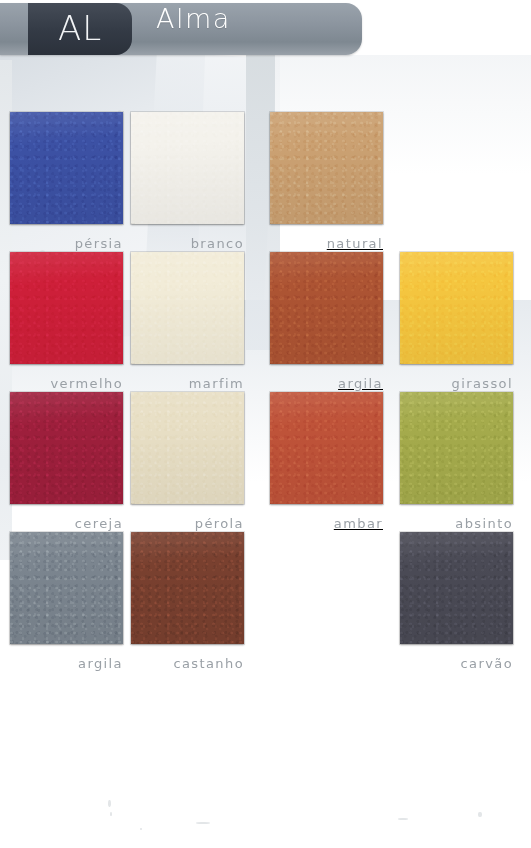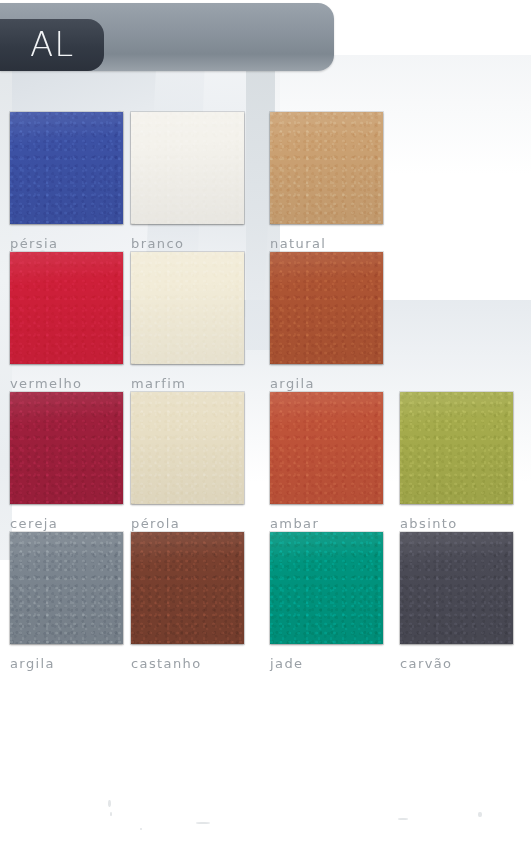--- a/index.html
+++ b/index.html
@@ -75,27 +75,28 @@
     background: #c9d0d6;
     opacity: .35;
   }
 
   
   .header {
     position: absolute;
     left: 0;
     top: 3px;
     width: 334px;
-    height: 68px;
+    height: 52px;
     border-radius: 0 16px 16px 0;
     background: linear-gradient(180deg, #9aa3ac 0%, #8c959f 40%, #7e8891 75%, #99a1a9 100%);
     box-shadow: 0 1px 2px rgba(0,0,0,.18);
     display: flex;
-    align-items: flex-end;
+    align-items: flex-start;
     overflow: hidden;
+    padding-left: 28px;
   }
   .badge {
     width: 104px;
     height: 52px;
     border-radius: 0 16px 16px 0;
     background: linear-gradient(180deg, #454c57 0%, #333a45 55%, #2b313b 100%);
     display: flex;
     align-items: center;
     justify-content: center;
     flex: 0 0 auto;
@@ -130,21 +131,21 @@
     position: relative;
     height: 140px;
   }
   .cell {
     position: absolute;
     top: 0;
     width: 113px;
   }
   .cell.c0 { left: 10px; }
   .cell.c1 { left: 131px; }
-  .cell.c2 { left: 270px; }
+  .cell.c2 { left: 270px; text-decoration: underline; }
   .cell.c3 { left: 400px; }
 
   .swatch {
     position: relative;
     width: 113px;
     height: 112px;
     box-shadow: 0 1px 2px rgba(0,0,0,.35), 0 0 0 1px rgba(0,0,0,.10);
     overflow: hidden;
   }
   
@@ -176,21 +177,21 @@
   }
   .swatch-glint {
     position: absolute;
     inset: 0;
     background: linear-gradient(175deg, rgba(255,255,255,.10) 0%, rgba(255,255,255,0) 28%, rgba(0,0,0,.05) 100%);
     z-index: 3;
   }
 
   .label {
     margin-top: 12px;
-    text-align: left;
+    text-align: right;
     font-size: 13px;
     color: #9aa0a6;
     letter-spacing: 1.4px;
     font-family: "DejaVu Sans", sans-serif;
     font-weight: 400;
     white-space: nowrap;
   }
 
   
   .speck {
@@ -213,20 +214,21 @@
     <div class="bg-blob-e"></div>
     <div class="bg-edge-left"></div>
     <div class="bg-spot" style="left:40px;top:250px;width:5px;height:4px;"></div>
     <div class="bg-spot" style="left:118px;top:110px;width:3px;height:3px;"></div>
   </div>
 
   <div class="header">
     <div class="badge">
       <span class="badge-text">AL</span>
     </div>
+    <span class="header-title">Alma</span>
   </div>
 
   <div class="grid" id="swatch-grid">
       <div class="row">
         <div class="cell c0">
           <div class="swatch" style="background-color: rgb(60, 81, 164);">
             <div class="swatch-glint"></div>
           </div>
           <div class="label">pérsia</div>
         </div>
@@ -255,20 +257,26 @@
             <div class="swatch-glint"></div>
           </div>
           <div class="label">marfim</div>
         </div>
         <div class="cell c2">
           <div class="swatch" style="background-color: rgb(173, 84, 51);">
             <div class="swatch-glint"></div>
           </div>
           <div class="label">argila</div>
         </div>
+        <div class="cell c3">
+          <div class="swatch" style="background-color: rgb(245, 198, 63);">
+            <div class="swatch-glint"></div>
+          </div>
+          <div class="label">girassol</div>
+        </div>
       </div>
       <div class="row">
         <div class="cell c0">
           <div class="swatch" style="background-color: rgb(158, 31, 60);">
             <div class="swatch-glint"></div>
           </div>
           <div class="label">cereja</div>
         </div>
         <div class="cell c1">
           <div class="swatch" style="background-color: rgb(232, 223, 197);">
@@ -294,26 +302,20 @@
           <div class="swatch" style="background-color: rgb(123, 133, 143);">
             <div class="swatch-glint"></div>
           </div>
           <div class="label">argila</div>
         </div>
         <div class="cell c1">
           <div class="swatch" style="background-color: rgb(121, 64, 47);">
             <div class="swatch-glint"></div>
           </div>
           <div class="label">castanho</div>
-        </div>
-        <div class="cell c2">
-          <div class="swatch" style="background-color: rgb(0, 148, 126);">
-            <div class="swatch-glint"></div>
-          </div>
-          <div class="label">jade</div>
         </div>
         <div class="cell c3">
           <div class="swatch" style="background-color: rgb(74, 74, 85);">
             <div class="swatch-glint"></div>
           </div>
           <div class="label">carvão</div>
         </div>
       </div>
     </div>
 

